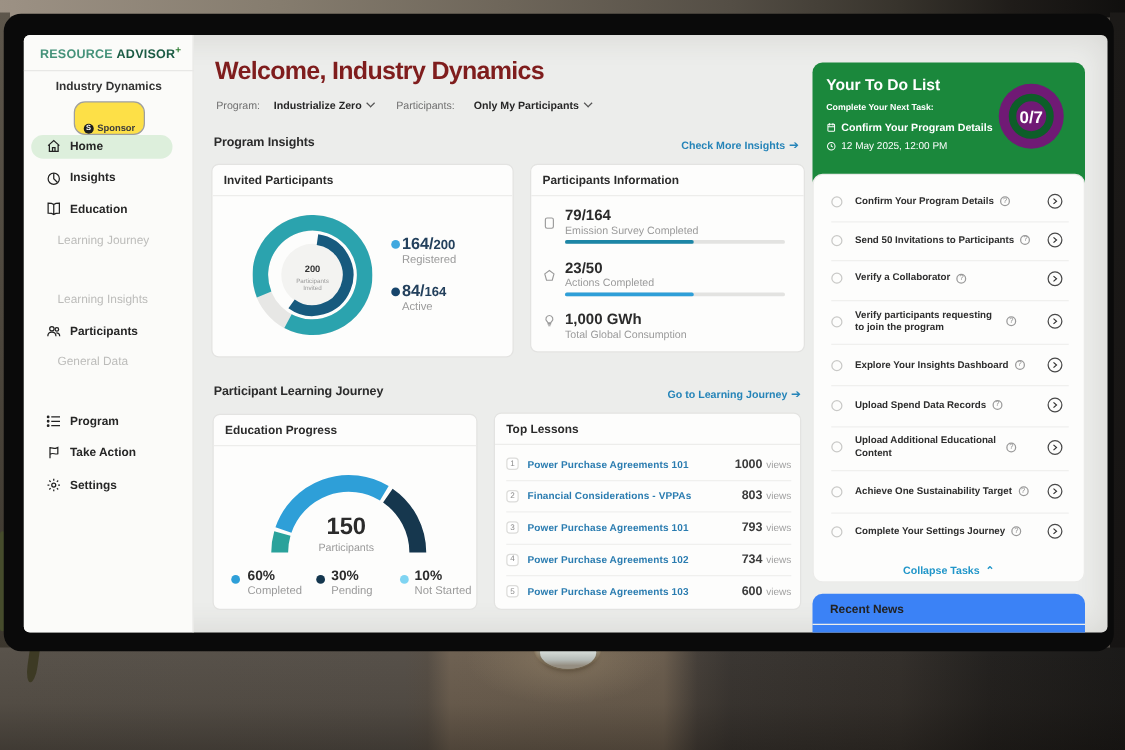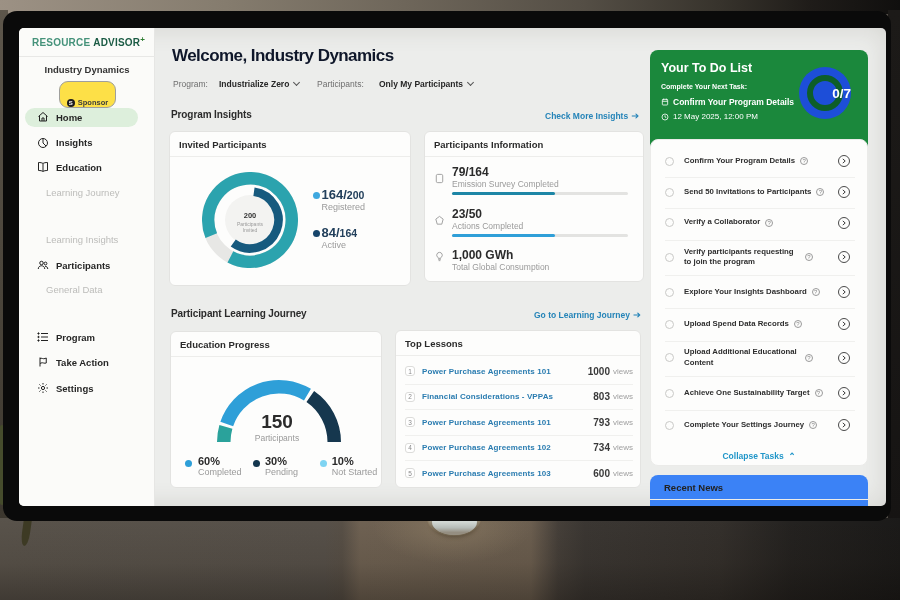--- a/index.html
+++ b/index.html
@@ -28,21 +28,21 @@
 #pill{left:40px;top:53px;width:57px;height:27px;border:1.3px solid #9f9f9d;border-radius:9px;background:#fde047;display:flex;align-items:flex-end;justify-content:center;gap:3px}
 #pill .dot{width:8px;height:8px;border-radius:50%;background:#1c1c1c;color:#fff;font-size:6px;line-height:8px;text-align:center;font-weight:700}
 #pill .t{font-size:7.5px;color:#3c3c3c;font-weight:600}
 .mi{left:0;width:136px;height:20px;display:flex;align-items:center}
 .mi svg{position:absolute;left:18px;width:12px;height:12px}
 .mi .tx{position:absolute;left:37px;font-size:9.5px;font-weight:700;color:#262626;white-space:nowrap}
 .ms{left:0;width:136px;height:20px;display:flex;align-items:center}
 .ms .tx{position:absolute;left:27px;font-size:9.5px;color:#bcbcba;white-space:nowrap}
 #homepill{left:6px;top:80px;width:113px;height:19px;background:#ddefdc;border-radius:10px}
 
-h1{position:absolute;left:153px;top:18px;font-size:17px;font-weight:700;color:#0f172a;letter-spacing:-0.55px;white-space:nowrap}
+h1{position:absolute;left:153px;top:18px;font-size:20px;font-weight:700;color:#7f1d1d;letter-spacing:-0.55px;white-space:nowrap}
 .flt{top:51px;font-size:8.5px;color:#6f6f6f;white-space:nowrap}
 .flt b{color:#272727}
 .chev{border:solid #555;border-width:0 1.2px 1.2px 0;display:inline-block;padding:2px;transform:rotate(45deg);margin-left:5px;vertical-align:2px}
 .sechead{font-size:10px;font-weight:700;color:#2b2b2b;white-space:nowrap;letter-spacing:-0.1px}
 .seclink{font-size:8.5px;font-weight:700;color:#2584b8;white-space:nowrap}
 .seclink .ar{font-size:9.5px;font-weight:400;margin-left:3px}
 .card{background:#fdfdfc;border:1px solid #e3e3e1;border-radius:6px}
 .ctitle{position:absolute;left:9px;top:7px;font-size:9.5px;font-weight:700;color:#2b2b2b;white-space:nowrap}
 .cdiv{position:absolute;left:0;top:24px;width:100%;height:1px;background:#ededeb}
 
@@ -63,21 +63,21 @@
 .lrow .lnk{margin-left:7px;font-size:8px;font-weight:700;color:#2a7cb0;white-space:nowrap;letter-spacing:0.1px}
 .lrow .vn{margin-left:auto;font-size:10px;font-weight:700;color:#3a3a3a}
 .lrow .vw{font-size:8px;color:#a0a0a0;margin-left:3px;width:20px}
 .ldiv{position:absolute;left:9px;width:228px;height:1px;background:#f0f0ee}
 
 #gcard{left:631px;top:22px;width:218px;height:102px;background:#1b883c;border-radius:8px;color:#fff}
 #gcard .t1{position:absolute;left:11px;top:11px;font-size:12.5px;font-weight:700}
 #gcard .t2{position:absolute;left:11px;top:33px;font-size:7px;font-weight:600}
 #gcard .t3{position:absolute;left:11px;top:47px;font-size:8.5px;font-weight:700;display:flex;align-items:center;gap:4px}
 #gcard .t4{position:absolute;left:11px;top:62px;font-size:8px;display:flex;align-items:center;gap:4px}
-#gc-circle{position:absolute;left:149px;top:17px;width:52px;height:52px;border-radius:50%;background:#1d4ed8;display:flex;align-items:center;justify-content:flex-end}
+#gc-circle{position:absolute;left:149px;top:17px;width:52px;height:52px;border-radius:50%;background:#701a75;display:flex;align-items:center;justify-content:center}
 #gc-ring{position:absolute;left:8px;top:8px;width:36px;height:36px;border-radius:50%;border:6px solid #0d5e29}
 #gc-circle .v{position:relative;font-size:13.5px;font-weight:700;z-index:2}
 
 #tcard{left:631px;top:111px;width:218px;height:327px;background:#fdfdfc;border-radius:8px;border:1px solid #ebebe9}
 .task{position:absolute;left:14px;width:185px;display:flex;align-items:center}
 .task .ck{flex:none;width:9px;height:9px;border:1.2px solid #c9c9c7;border-radius:50%;margin-right:10px}
 .task .tx{font-size:7.8px;font-weight:600;color:#2e2e2e;line-height:1.35}
 .task .q{flex:none;width:8px;height:8px;border:1px solid #9a9a9a;border-radius:50%;color:#8a8a8a;font-size:6px;line-height:7px;text-align:center;margin-left:5px}
 .task .go{flex:none;margin-left:auto;width:12px;height:12px;border:1.4px solid #4a4a4a;border-radius:50%;color:#333;display:flex;align-items:center;justify-content:center}
 .task .go svg{width:6px;height:6px}

